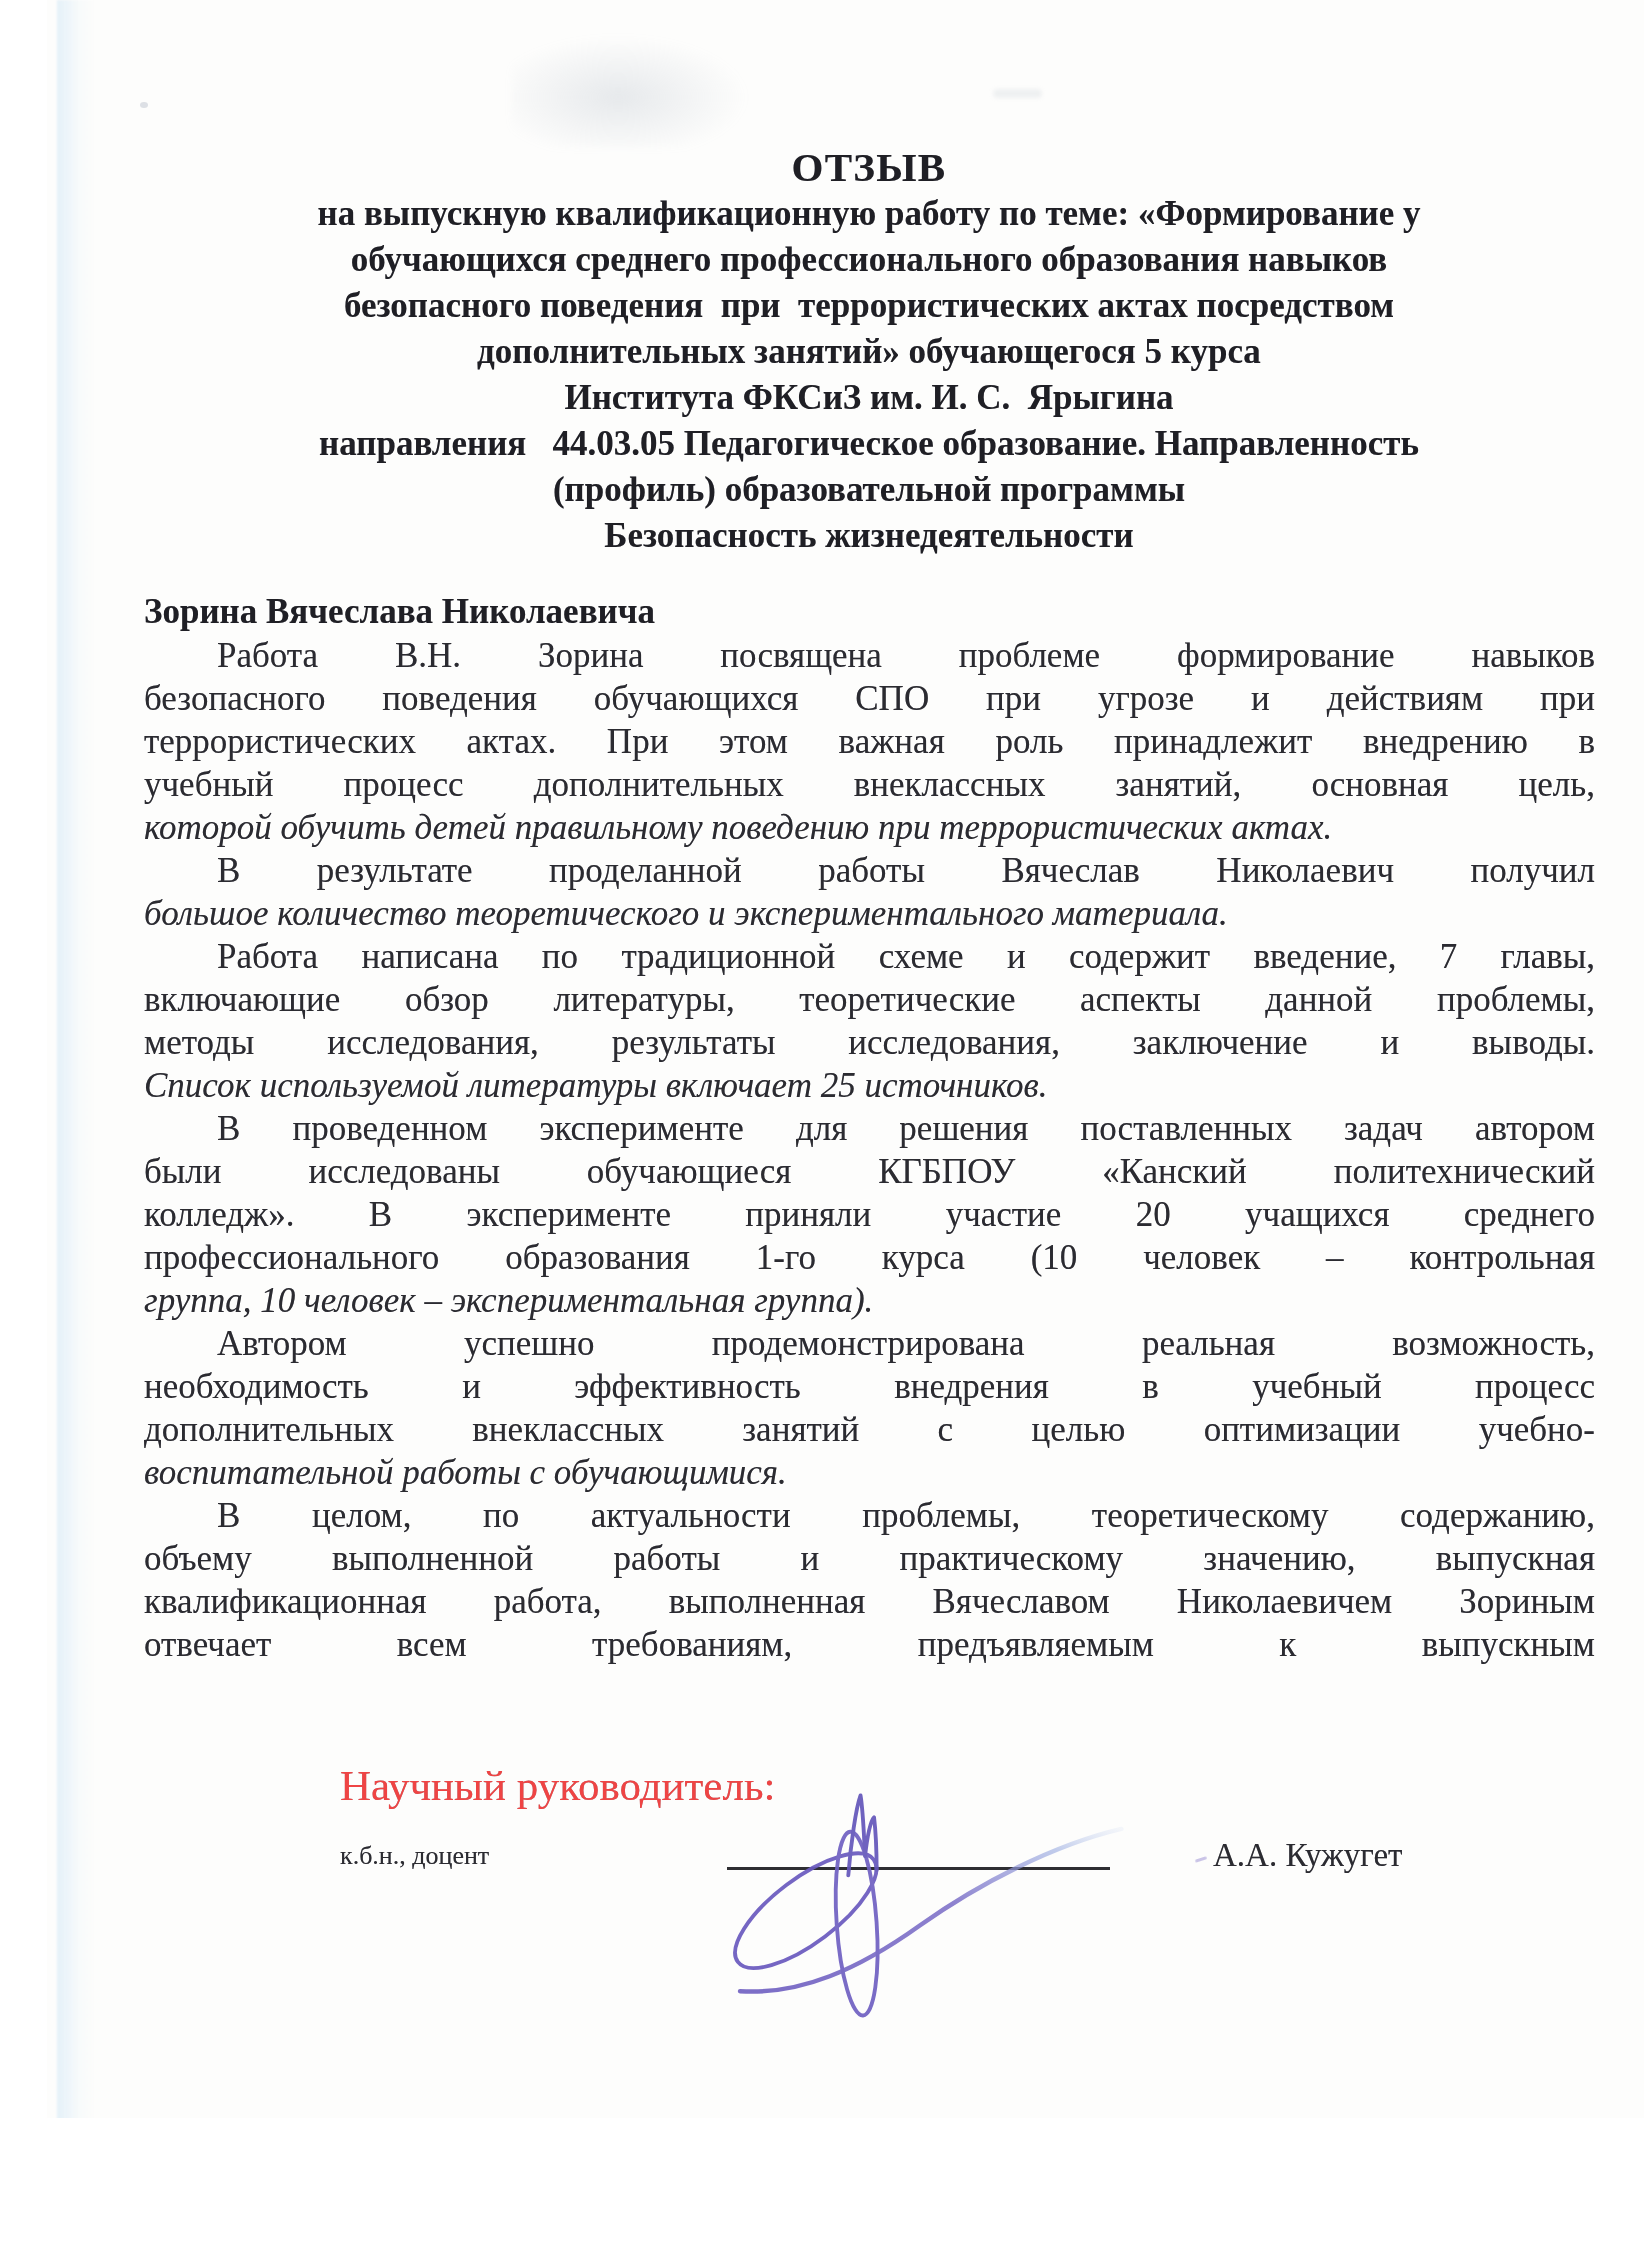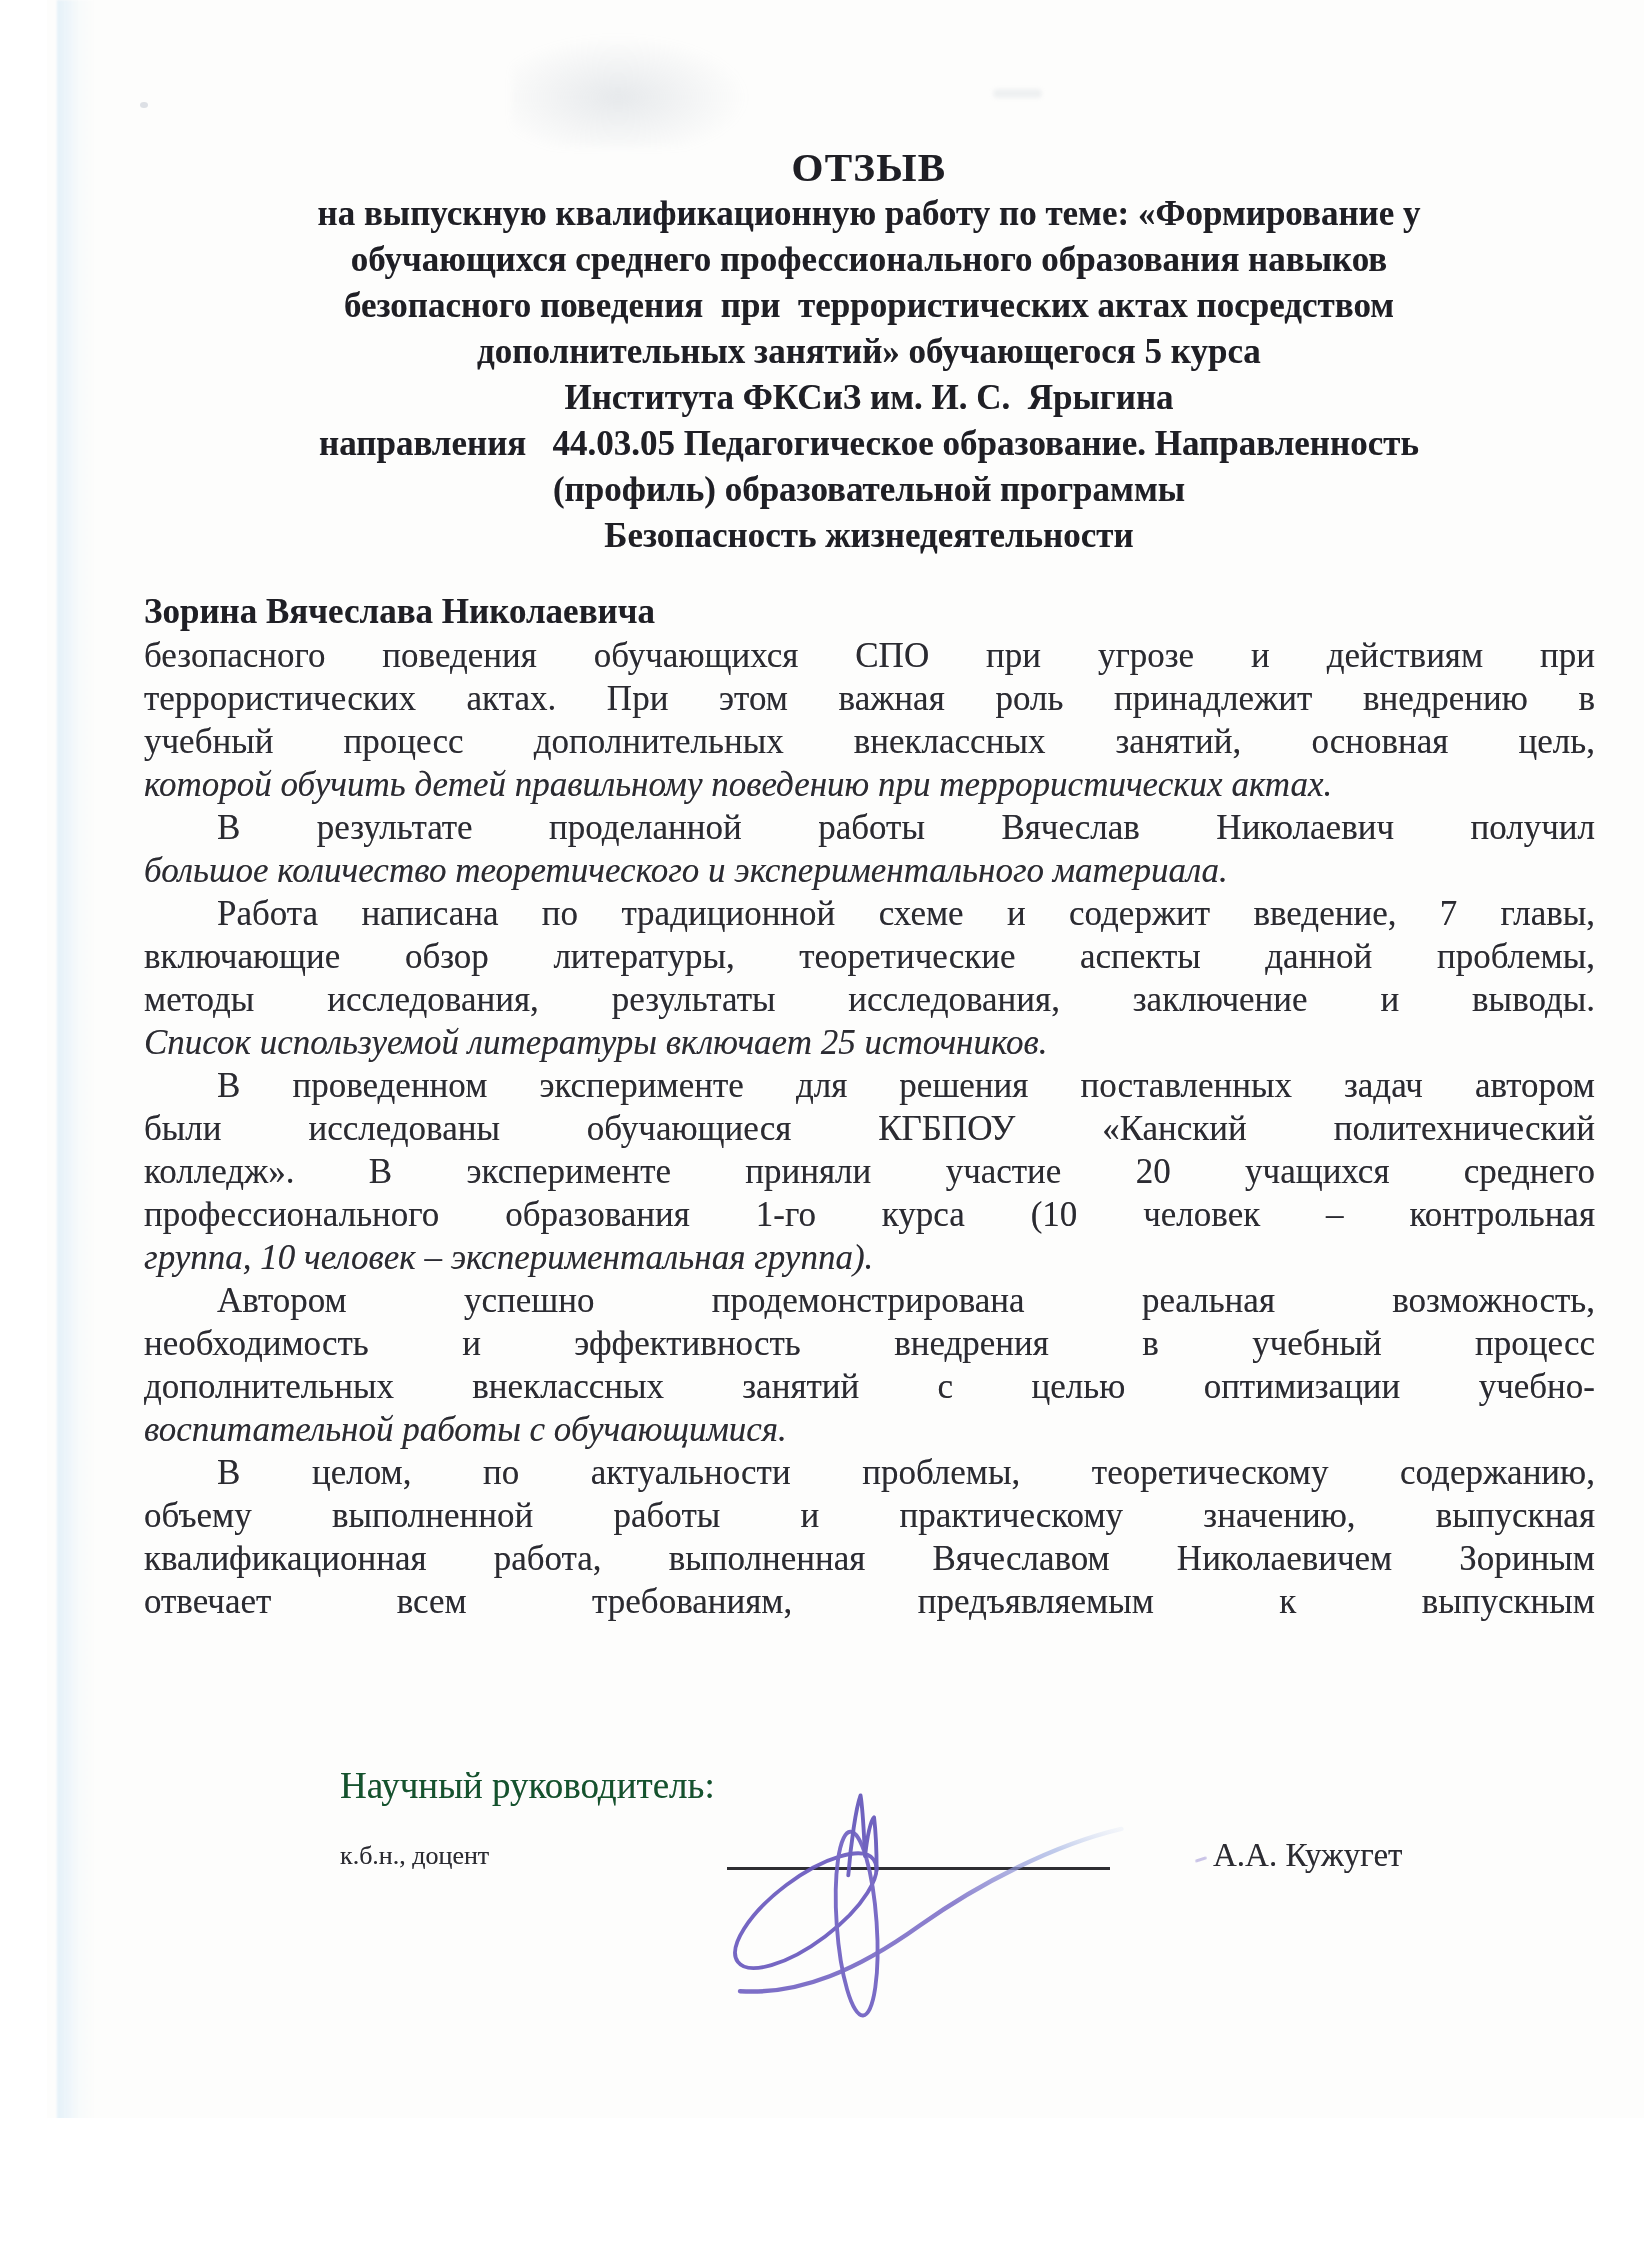--- a/index.html
+++ b/index.html
@@ -70,21 +70,21 @@
     font-size: 35px; line-height: 43px; color: #2b2b31;
     text-shadow: 0 0 0.4px rgba(40,40,50,0.45);
   }
   .para { margin: 0; }
   .jline { text-align: justify; text-align-last: justify; white-space: normal; }
   .jline.last  { text-align-last: left; font-style: italic; }
   .jline.first { text-indent: 73px; }
   
   .sig-label {
     position: absolute; left: 293px; top: 1766px;
-    font-size: 37px; line-height: 39px; color: #14532d;
+    font-size: 43px; line-height: 39px; color: #ef4444;
     text-shadow: 0 0 0.4px rgba(40,40,50,0.45);
   }
   .sig-degree {
     position: absolute; left: 293px; top: 1836px;
     font-size: 26px; line-height: 39px; color: #2b2b31;
     text-shadow: 0 0 0.4px rgba(40,40,50,0.45);
   }
   .sig-name {
     position: absolute; left: 1166px; top: 1836px;
     font-size: 33px; line-height: 39px; color: #2b2b31;
@@ -120,20 +120,21 @@
     <div class="sub">Института ФКСиЗ им. И. С. &nbsp;Ярыгина</div>
     <div class="sub">направления &nbsp;&nbsp;44.03.05 Педагогическое образование. Направленность</div>
     <div class="sub">(профиль) образовательной программы</div>
     <div class="sub">Безопасность жизнедеятельности</div>
   </div>
 
   <div class="student">Зорина Вячеслава Николаевича</div>
 
   <div class="body-block">
     <div class="para">
+      <div class="jline first">Работа В.Н. Зорина посвящена проблеме формирование навыков</div>
       <div class="jline">безопасного поведения обучающихся СПО при угрозе и действиям при</div>
       <div class="jline">террористических актах. При этом важная роль принадлежит внедрению в</div>
       <div class="jline">учебный процесс дополнительных внеклассных занятий, основная цель,</div>
       <div class="jline last">которой обучить детей правильному поведению при террористических актах.</div>
     </div>
     <div class="para">
       <div class="jline first">В результате проделанной работы Вячеслав Николаевич получил</div>
       <div class="jline last">большое количество теоретического и экспериментального материала.</div>
     </div>
     <div class="para">

